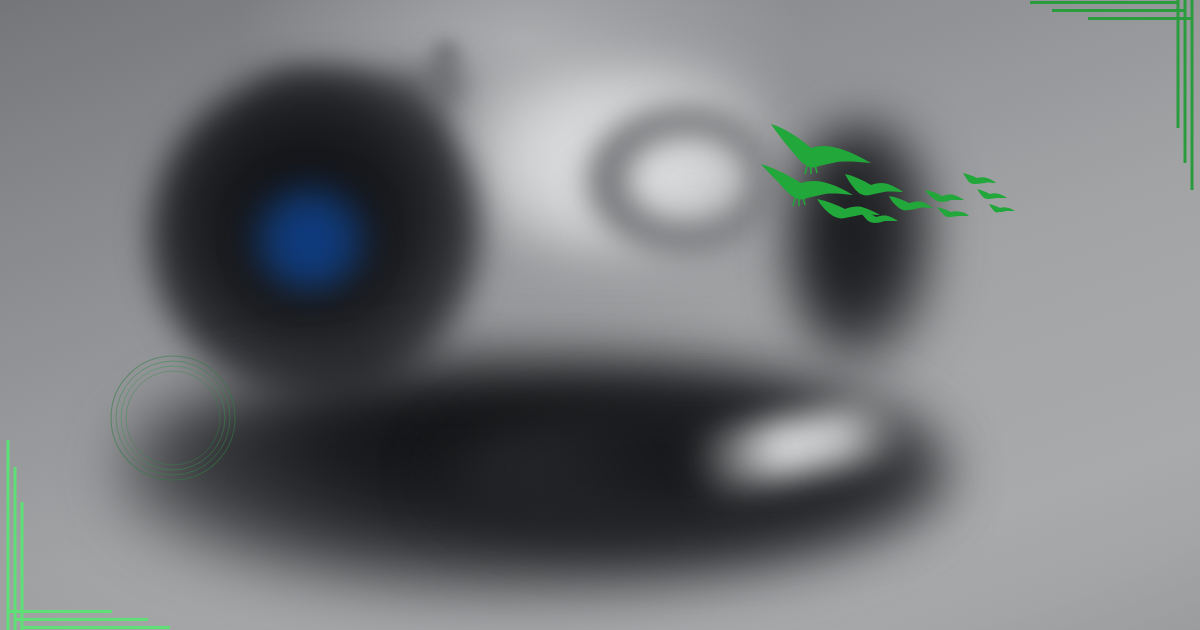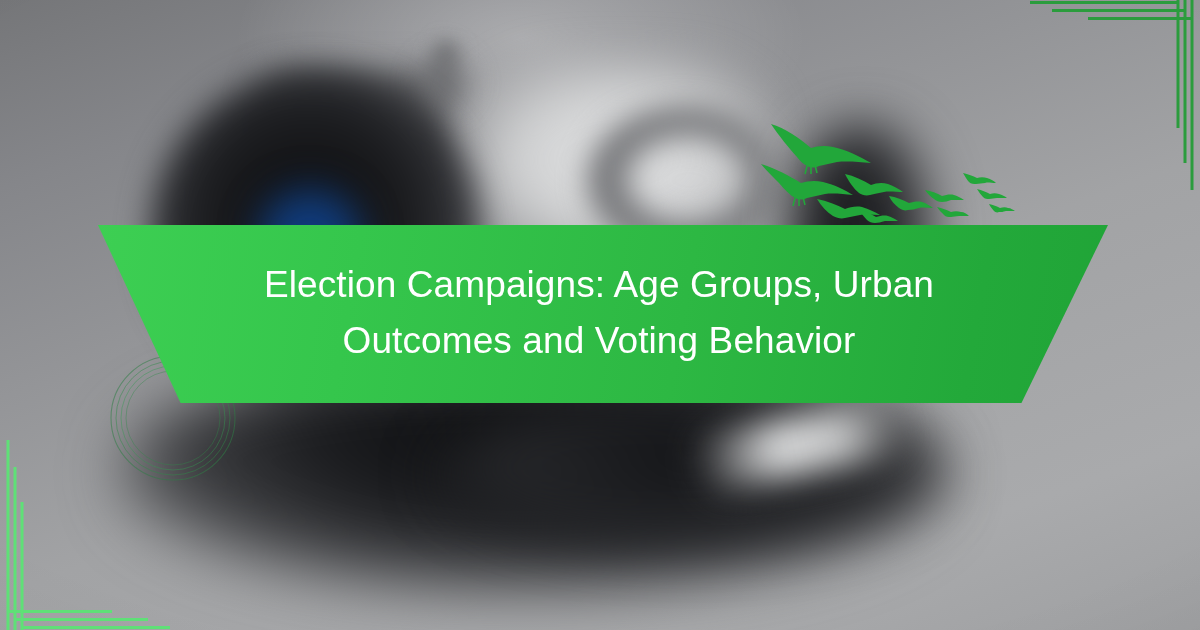--- a/index.html
+++ b/index.html
@@ -212,20 +212,14 @@
     <svg width="170" height="200" viewBox="0 0 170 200" fill="none" stroke="#5fe077" stroke-width="3">
       <path d="M170 197.5 H22"></path>
       <path d="M148 189.5 H15"></path>
       <path d="M112 181.5 H8"></path>
       <path d="M22 200 V72"></path>
       <path d="M15 200 V37"></path>
       <path d="M8 200 V10"></path>
     </svg>
   </div>
 
-  <div class="banner">
-    <div class="banner-title">
-      <span>Election Campaigns: Age Groups, Urban</span>
-      <span>Outcomes and Voting Behavior</span>
-    </div>
-  </div>
 
 </div>
 
 </body></html>

